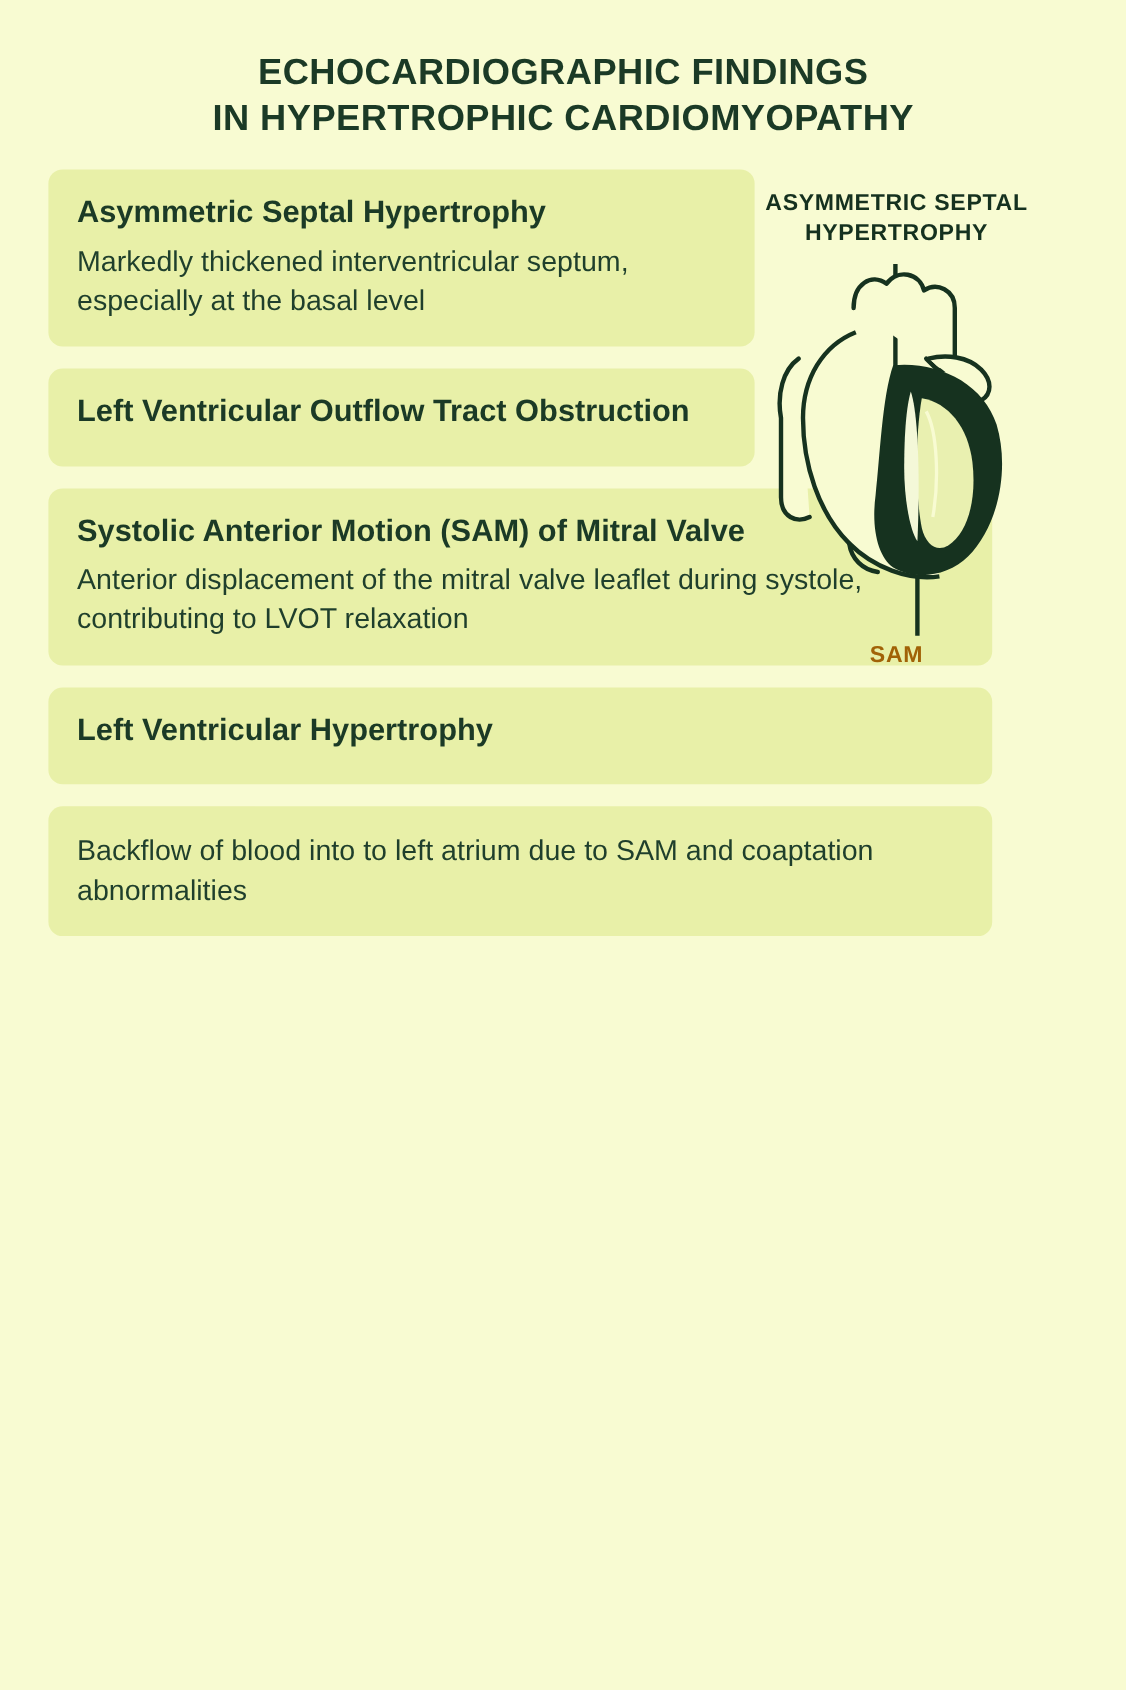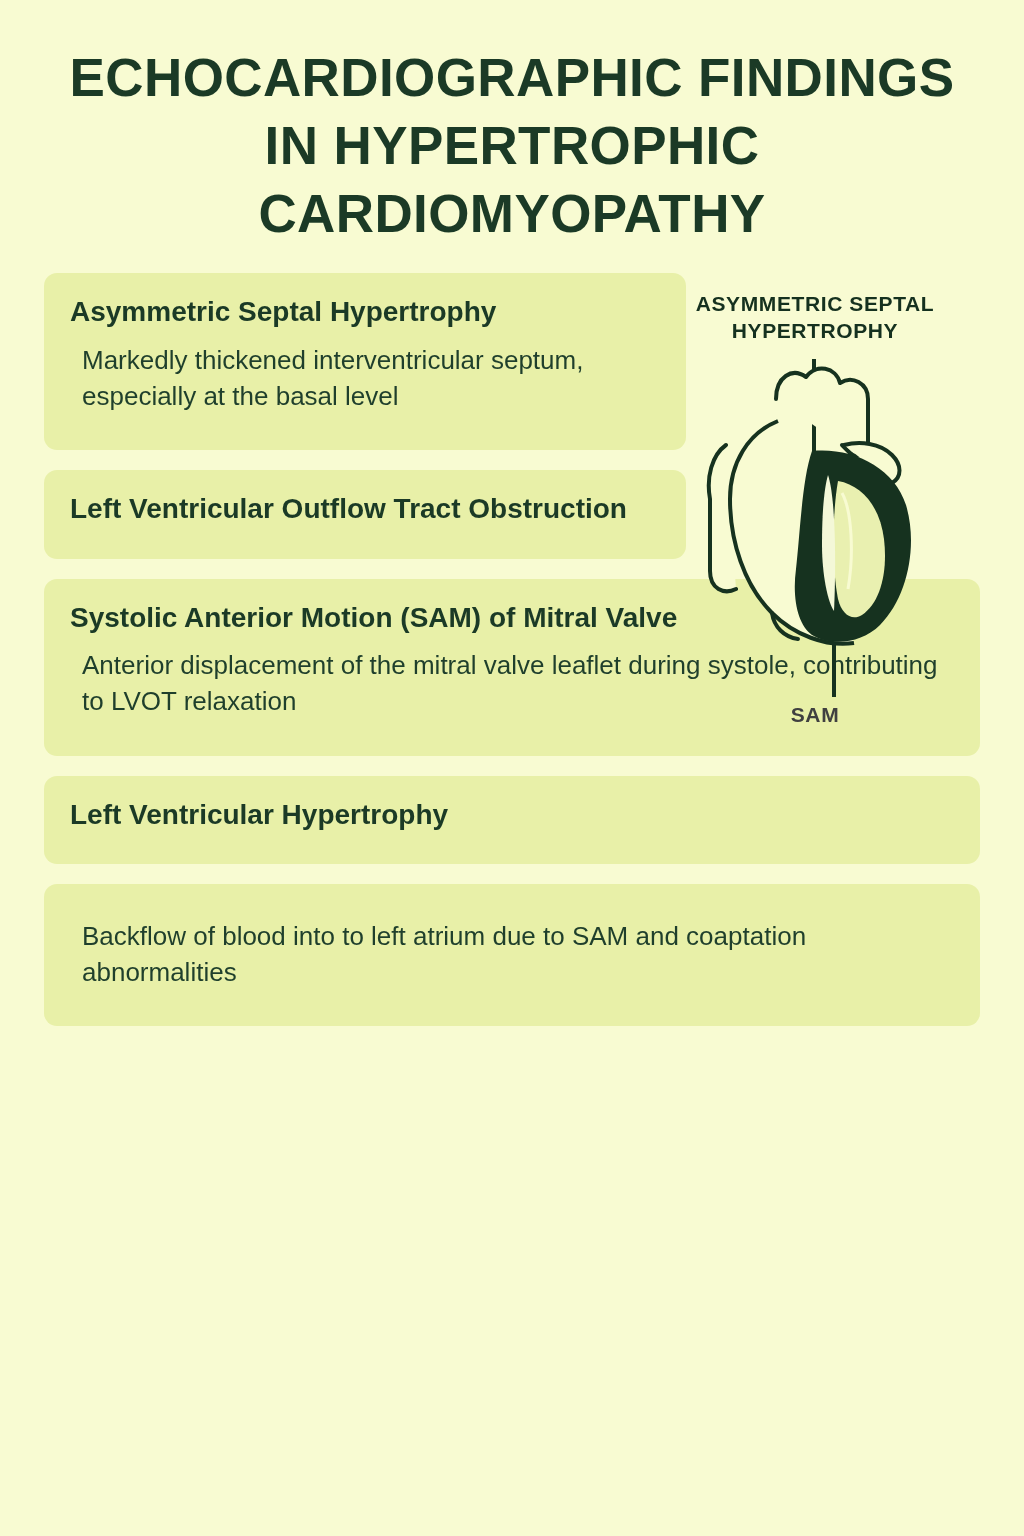--- a/index.html
+++ b/index.html
@@ -19,55 +19,55 @@
     width: 1024px;
     height: 1536px;
     box-sizing: border-box;
     padding: 44px 44px 20px 44px;
   }
   .title-block {
     text-align: center;
     margin: 0 0 26px 0;
   }
   .title-line {
-    font-size: 53px;
+    font-size: 33px;
     font-weight: bold;
     letter-spacing: 0.4px;
     line-height: 1.28;
     color: #1b3a26;
     text-transform: uppercase;
   }
   .cards {
     display: block;
   }
   .card {
     background: #e8f0a8;
     border-radius: 13px;
     padding: 22px 26px 24px 26px;
     margin-bottom: 20px;
     box-sizing: border-box;
   }
   .card.narrow {
     width: 642px;
   }
   .card.wide {
-    width: 936px;
+    width: 858px;
   }
   .card-title {
     font-size: 28px;
     font-weight: bold;
     line-height: 1.22;
     color: #1b3a26;
     margin: 0 0 8px 0;
   }
   .card-body {
     font-size: 26px;
     line-height: 1.40;
     color: #1f3f2c;
-    margin: 12px;
+    margin: 0;
     font-weight: 400;
   }
   .top-row {
     position: relative;
   }
   .figure {
     position: absolute;
     top: -10px;
     right: 0;
     width: 330px;
@@ -87,21 +87,21 @@
   }
   .fig-label-bottom {
     position: absolute;
     top: 440px;
     left: 0;
     width: 330px;
     text-align: center;
     font-size: 21px;
     font-weight: bold;
     letter-spacing: 0.6px;
-    color: #404040;
+    color: #a16207;
   }
   .heart-svg {
     position: absolute;
     top: 96px;
     left: 6px;
   }
 </style>
 </head>
 <body>
 

